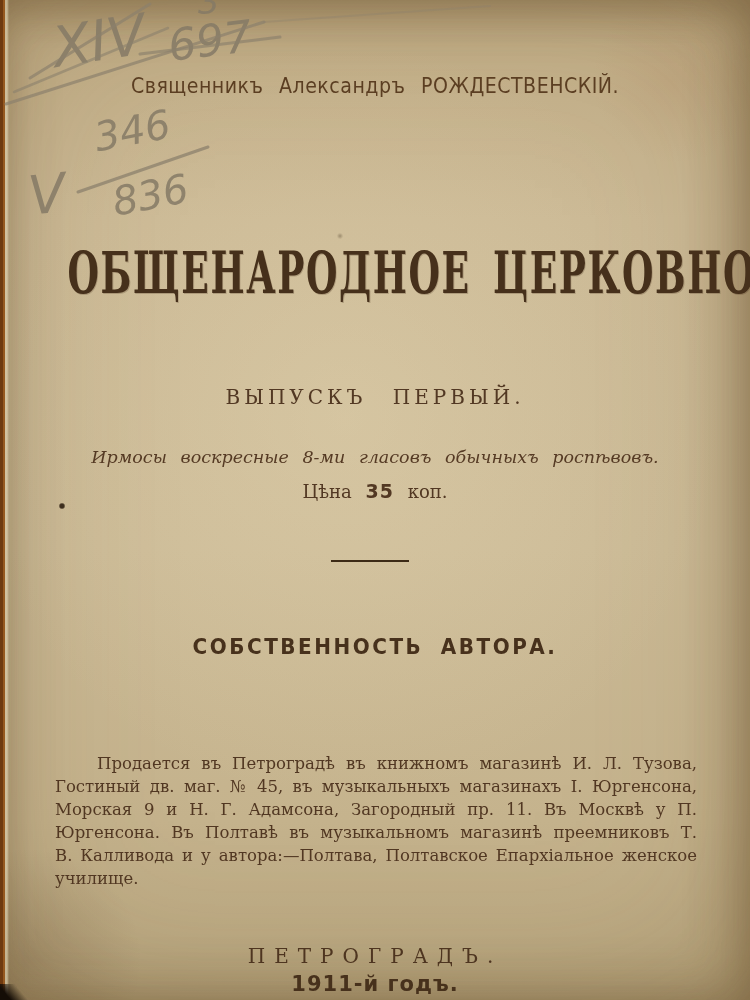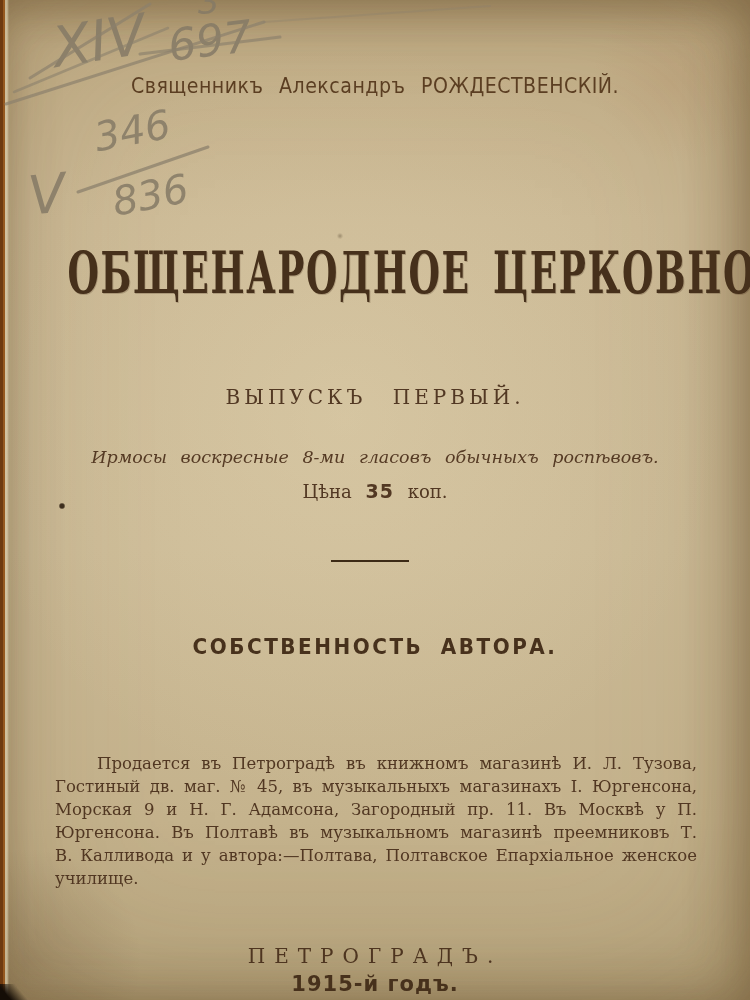--- a/index.html
+++ b/index.html
@@ -149,16 +149,16 @@
   </div>
 
   <div class="divider"></div>
 
   <div class="txt rights">СОБСТВЕННОСТЬ АВТОРА.</div>
 
   <div class="distribution">Продается въ Петроградѣ въ книжномъ магазинѣ И. Л. Тузова, Гостиный дв. маг. № 45, въ музыкальныхъ магазинахъ І. Юргенсона, Морская 9 и Н. Г. Адамсона, Загородный пр. 11. Въ Москвѣ у П. Юргенсона. Въ Полтавѣ въ музыкальномъ магазинѣ преемниковъ Т. В. Калливода и у автора:—Полтава, Полтавское Епархіальное женское училище.</div>
 
   <div class="txt city">ПЕТРОГРАДЪ.</div>
 
-  <div class="txt year">1915-й годъ.</div>
+  <div class="txt year">1911-й годъ.</div>
 
   <div class="corner-dark"></div>
 </div>
 
 </body></html>

